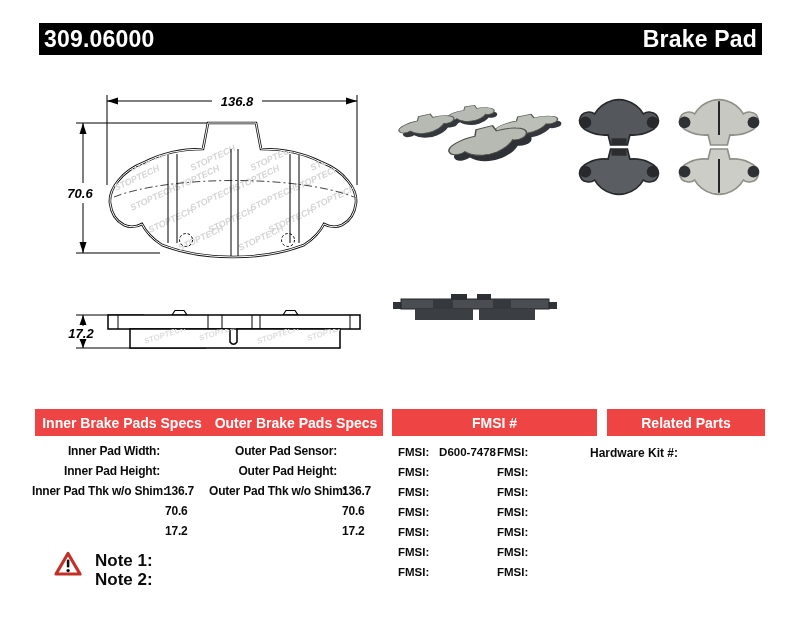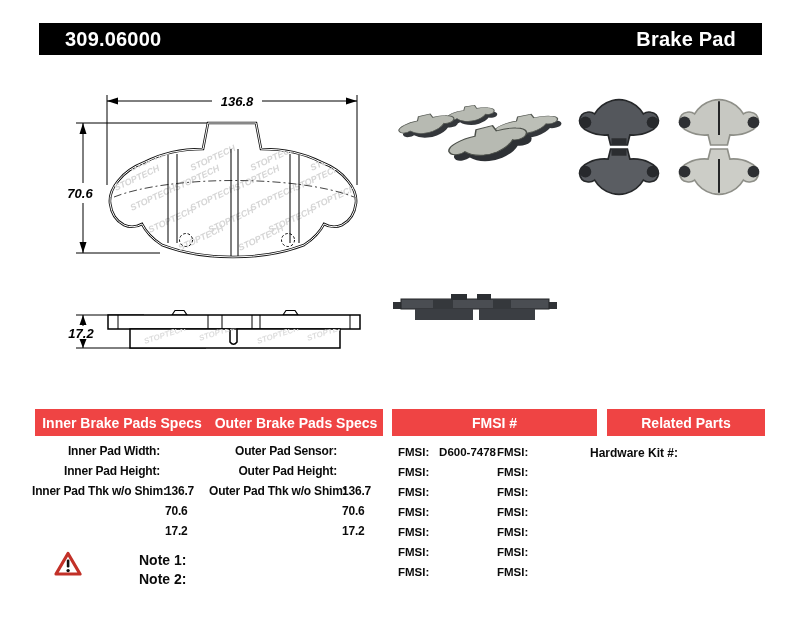--- a/index.html
+++ b/index.html
@@ -2,37 +2,37 @@
 <html><head>
 <meta charset="utf-8">
 <style>
   html,body{margin:0;padding:0;background:#fff;}
   #page{position:relative;width:800px;height:619px;background:#ffffff;overflow:hidden;
         font-family:"Liberation Sans", sans-serif;color:#0b0b0b;}
   .abs{position:absolute;}
   
   .hdr{left:39px;top:23px;width:723px;height:32px;background:#000;color:#fff;
        display:flex;justify-content:space-between;align-items:center;
-       font-size:20px;font-weight:bold;padding:0 26px;box-sizing:border-box;letter-spacing:0.2px;}
+       font-size:23px;font-weight:bold;padding:0 5px;box-sizing:border-box;letter-spacing:0.2px;}
   
   .bar{background:#ef4444;color:#fff;height:27px;display:flex;align-items:center;
        font-size:14px;font-weight:bold;}
   .bar .half{flex:1;text-align:center;}
   .bar .full{width:100%;text-align:center;}
   
   .spec-col{display:flex;flex-direction:column;}
   .spec-row{display:flex;height:20px;line-height:20px;font-size:12px;font-weight:bold;letter-spacing:-0.2px;}
   .spec-label{width:128px;text-align:right;white-space:nowrap;}
   .spec-value{margin-left:5px;white-space:nowrap;margin-top:40px;}
   .fmsi-row{display:flex;height:20px;line-height:20px;font-size:11.5px;font-weight:bold;}
   .fmsi-label{width:40px;white-space:nowrap;}
   .fmsi-value{margin-left:6px;white-space:nowrap;}
   .rel-row{height:20px;line-height:20px;font-size:12px;font-weight:bold;}
   
-  .note-row{height:19px;line-height:19px;font-size:14px;font-weight:bold;margin-left:44px;}
+  .note-row{height:19px;line-height:19px;font-size:17px;font-weight:bold;}
   svg text{font-family:"Liberation Sans", sans-serif;}
   .dim-label{font-size:13px;font-weight:bold;font-style:italic;fill:#000;}
   .wm{font-size:9px;font-weight:bold;font-style:italic;fill:#d6d6d6;}
   .wm2{font-size:8px;font-weight:bold;font-style:italic;fill:#dedede;}
   .thin{stroke:#000;stroke-width:1;fill:none;}
 </style>
 </head>
 <body>
 
 <div id="page">

